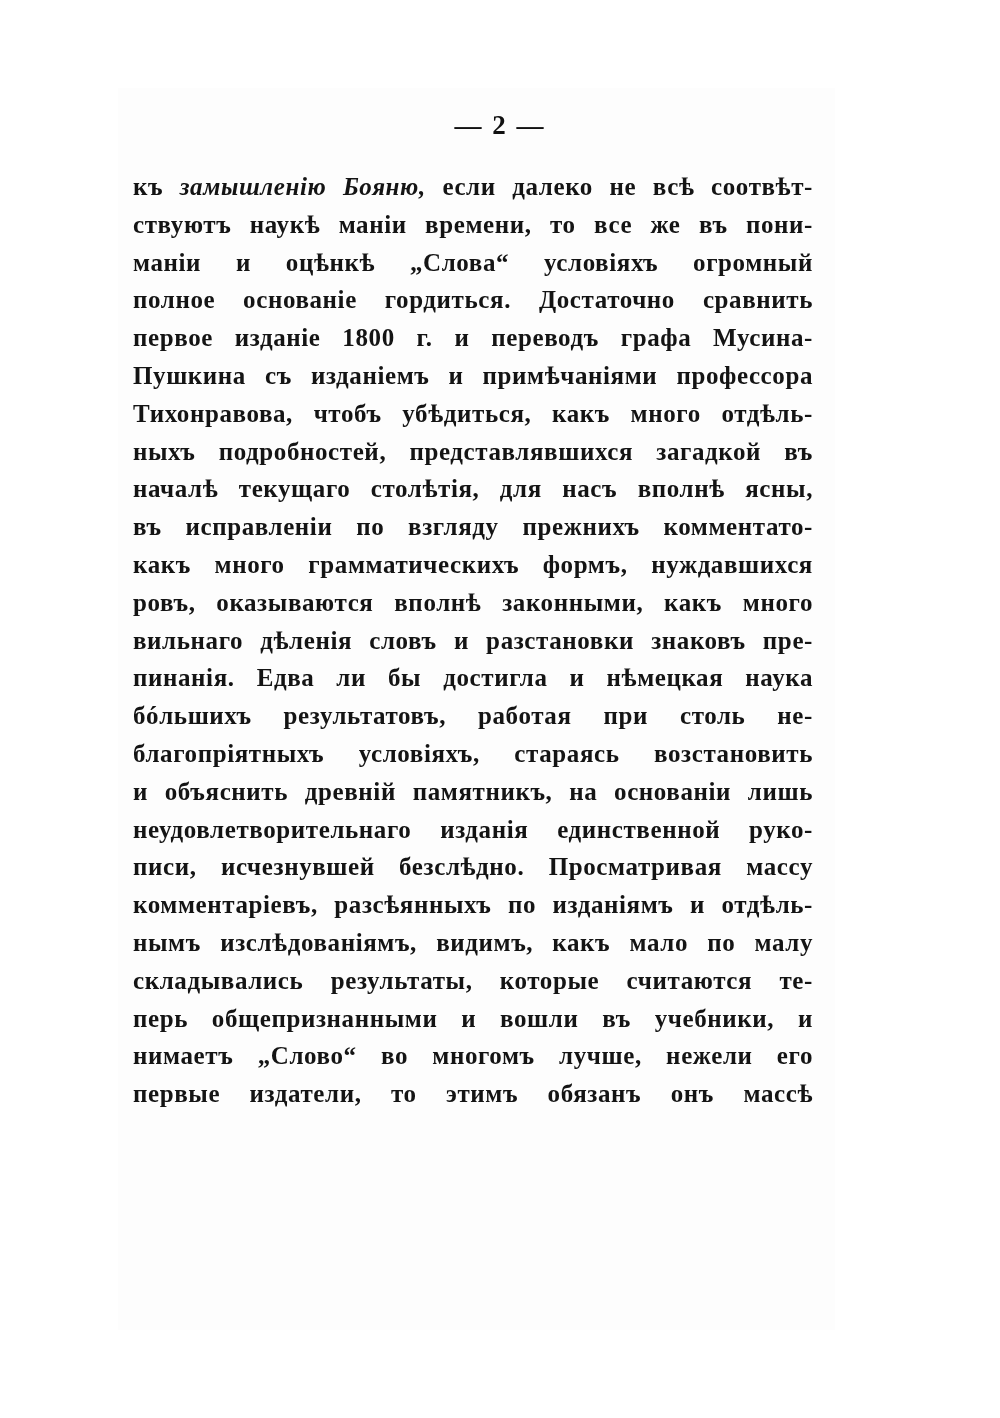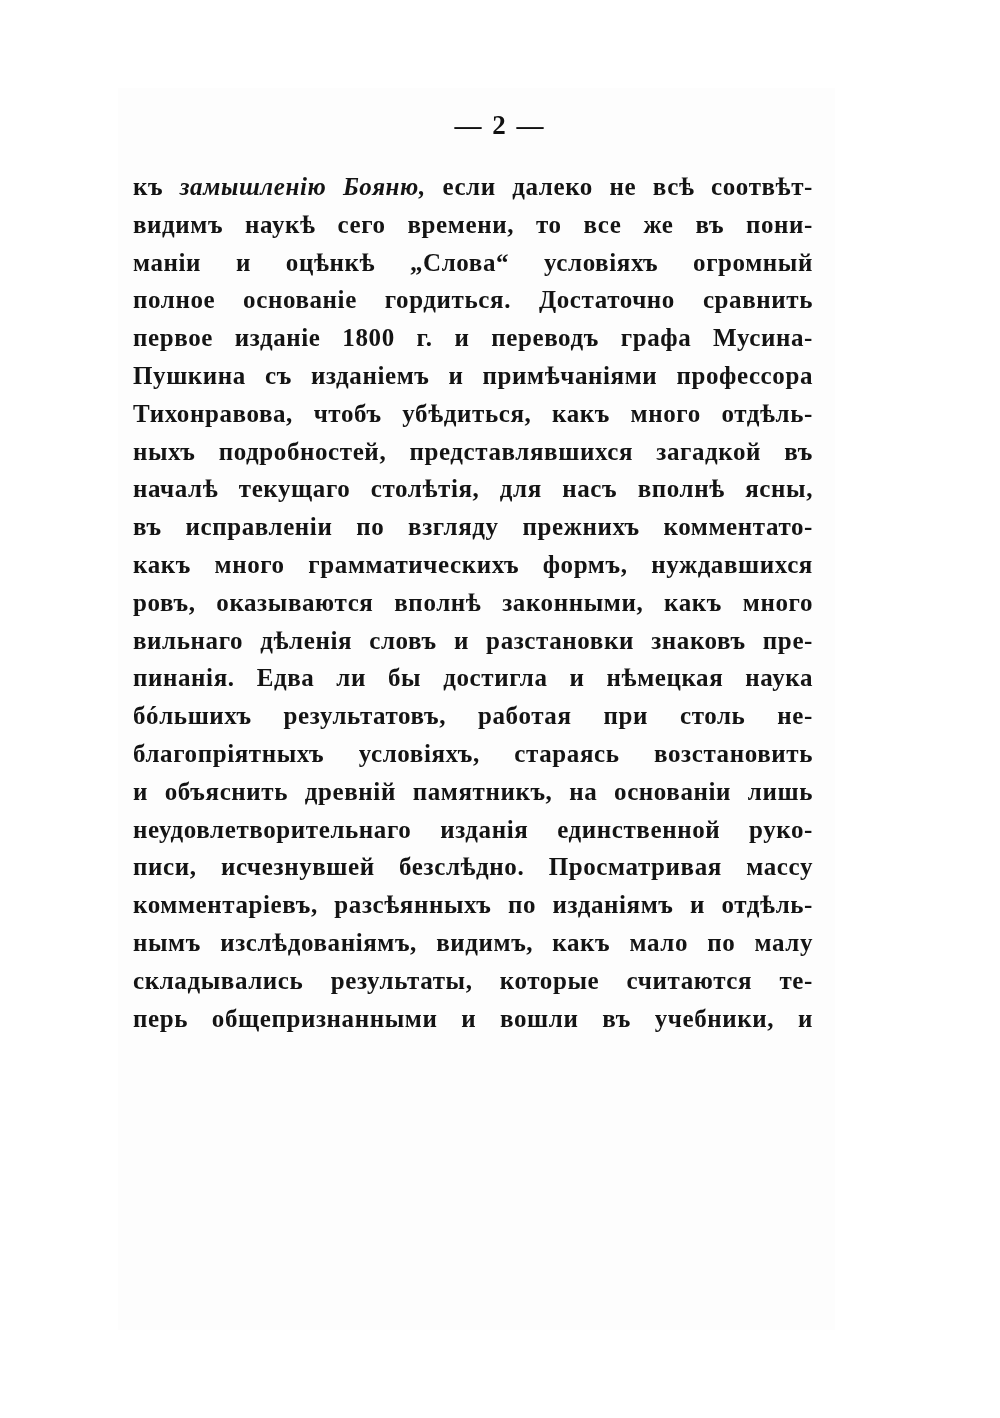--- a/index.html
+++ b/index.html
@@ -60,21 +60,21 @@
   </style>
 </head>
 <body>
 
 <div class="scan-region"></div>
 
 <div class="page-number">— 2 —</div>
 
 <div class="text-block">
   <div class="line"><span>къ </span><span class="italic">замышленiю Бояню,</span><span> если далеко не всѣ соотвѣт-</span></div>
-  <div class="line">видимъ наукѣ сего времени, то все же въ пони-</div>
+  <div class="line">ствуютъ наукѣ манiи времени, то все же въ пони-</div>
   <div class="line">манiи и оцѣнкѣ „Слова“ условiяхъ огромный</div>
   <div class="line">полное основанiе гордиться. Достаточно сравнить</div>
   <div class="line">первое изданiе 1800 г. и переводъ графа Мусина-</div>
   <div class="line">Пушкина съ изданiемъ и примѣчанiями профессора</div>
   <div class="line">Тихонравова, чтобъ убѣдиться, какъ много отдѣль-</div>
   <div class="line">ныхъ подробностей, представлявшихся загадкой въ</div>
   <div class="line">началѣ текущаго столѣтiя, для насъ вполнѣ ясны,</div>
   <div class="line">въ исправленiи по взгляду прежнихъ комментато-</div>
   <div class="line">какъ много грамматическихъ формъ, нуждавшихся</div>
   <div class="line">ровъ, оказываются вполнѣ законными, какъ много</div>
@@ -82,13 +82,15 @@
   <div class="line">пинанiя. Едва ли бы достигла и нѣмецкая наука</div>
   <div class="line">бóльшихъ результатовъ, работая при столь не-</div>
   <div class="line">благопрiятныхъ условiяхъ, стараясь возстановить</div>
   <div class="line">и объяснить древнiй памятникъ, на основанiи лишь</div>
   <div class="line">неудовлетворительнаго изданiя единственной руко-</div>
   <div class="line">писи, исчезнувшей безслѣдно. Просматривая массу</div>
   <div class="line">комментарiевъ, разсѣянныхъ по изданiямъ и отдѣль-</div>
   <div class="line">нымъ изслѣдованiямъ, видимъ, какъ мало по малу</div>
   <div class="line">складывались результаты, которые считаются те-</div>
   <div class="line">перь общепризнанными и вошли въ учебники, и</div>
+  <div class="line">нимаетъ „Слово“ во многомъ лучше, нежели его</div>
+  <div class="line last">первые издатели, то этимъ обязанъ онъ массѣ</div>
 </div>
 
 </body></html>

